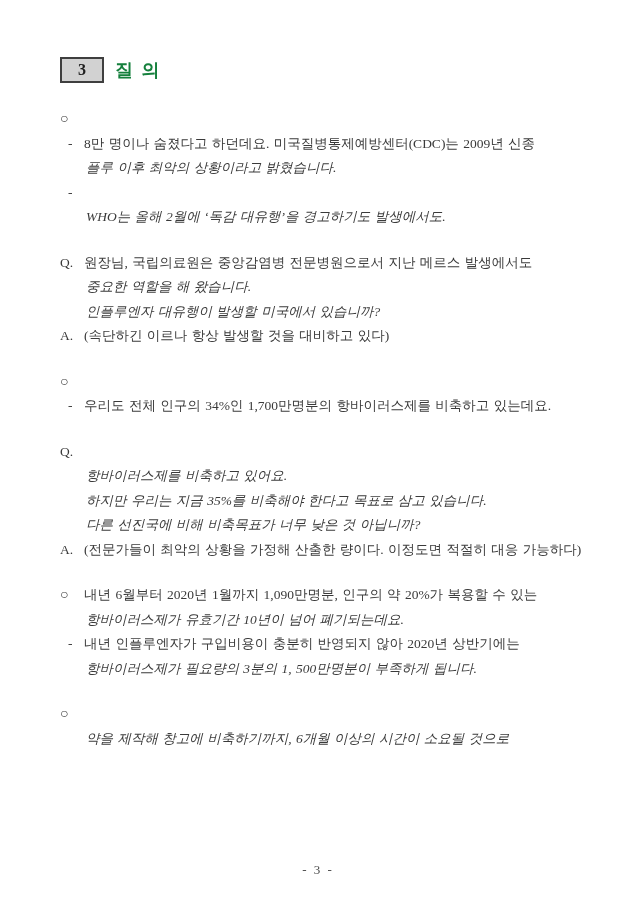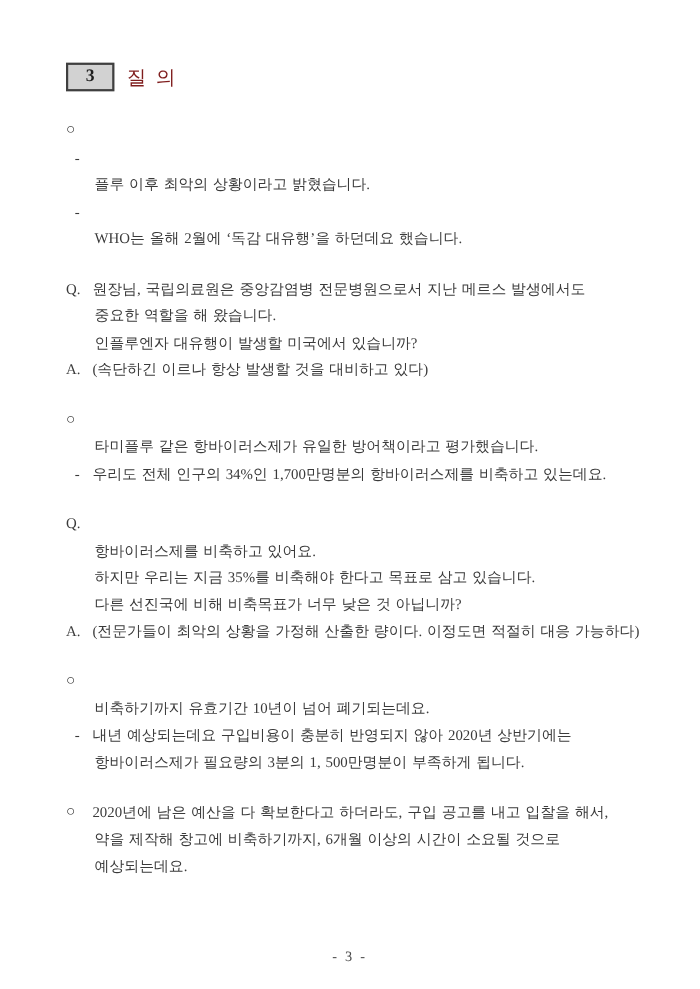--- a/index.html
+++ b/index.html
@@ -24,40 +24,40 @@
   }
   .num-box {
     width: 40px; height: 22px;
     background: #d2d2d2;
     border: 2px solid #3f3f3f;
     display: flex; align-items: center; justify-content: center;
     font-weight: bold; font-size: 16px;
     color: #1e1e1e;
   }
   .section-title {
-    font-weight: normal;
+    font-weight: bold;
     font-size: 18px;
     letter-spacing: 2px;
-    color: #7f1d1d;
+    color: #15803d;
   }
   .content { }
   .block { margin-bottom: 21px; }
   .line {
     display: flex;
     line-height: 24.5px;
     font-size: 13.5px;
     white-space: nowrap;
     word-spacing: 1px;
   }
   .marker { flex: 0 0 24px; }
   .line.circle .marker { flex: 0 0 24px; font-size: 14px; }
   .line.dash { padding-left: 8px; }
   .line.dash .marker { flex: 0 0 16px; }
   .line.q .marker, .line.a .marker { flex: 0 0 24px; }
-  .line.cont { padding-left: 26px; }
+  .line.cont { padding-left: 26px; font-style: italic; }
   .text { flex: 0 0 auto; }
   .footer {
     position: absolute;
     bottom: 21px; left: 0; right: 0;
     text-align: center;
     font-size: 13px;
     letter-spacing: 2px;
     color: #4a4a4a;
   }
 </style>
@@ -71,29 +71,30 @@
     <span class="section-title">질 의</span>
   </div>
 
   <div class="content" id="content">
       <div class="block">
         <div class="line circle">
           <span class="marker">○</span>
         </div>
         <div class="line dash">
           <span class="marker">-</span>
+          <span class="text">8만 명이나 숨졌다고 하던데요. 미국질병통제예방센터(CDC)는 2009년 신종</span>
         </div>
         <div class="line cont">
           <span class="text">플루 이후 최악의 상황이라고 밝혔습니다.</span>
         </div>
         <div class="line dash">
           <span class="marker">-</span>
         </div>
         <div class="line cont">
-          <span class="text">WHO는 올해 2월에 ‘독감 대유행’을 하던데요 했습니다.</span>
+          <span class="text">WHO는 올해 2월에 ‘독감 대유행’을 경고하기도 발생에서도.</span>
         </div>
       </div>
       <div class="block">
         <div class="line q">
           <span class="marker">Q.</span>
           <span class="text">원장님, 국립의료원은 중앙감염병 전문병원으로서 지난 메르스 발생에서도</span>
         </div>
         <div class="line cont">
           <span class="text">중요한 역할을 해 왔습니다.</span>
         </div>
@@ -101,23 +102,20 @@
           <span class="text">인플루엔자 대유행이 발생할 미국에서 있습니까?</span>
         </div>
         <div class="line a">
           <span class="marker">A.</span>
           <span class="text">(속단하긴 이르나 항상 발생할 것을 대비하고 있다)</span>
         </div>
       </div>
       <div class="block">
         <div class="line circle">
           <span class="marker">○</span>
-        </div>
-        <div class="line cont">
-          <span class="text">타미플루 같은 항바이러스제가 유일한 방어책이라고 평가했습니다.</span>
         </div>
         <div class="line dash">
           <span class="marker">-</span>
           <span class="text">우리도 전체 인구의 34%인 1,700만명분의 항바이러스제를 비축하고 있는데요.</span>
         </div>
       </div>
       <div class="block">
         <div class="line q">
           <span class="marker">Q.</span>
         </div>
@@ -131,42 +129,39 @@
           <span class="text">다른 선진국에 비해 비축목표가 너무 낮은 것 아닙니까?</span>
         </div>
         <div class="line a">
           <span class="marker">A.</span>
           <span class="text">(전문가들이 최악의 상황을 가정해 산출한 량이다. 이정도면 적절히 대응 가능하다)</span>
         </div>
       </div>
       <div class="block">
         <div class="line circle">
           <span class="marker">○</span>
+          <span class="text">내년 6월부터 2020년 1월까지 1,090만명분, 인구의 약 20%가 복용할 수 있는</span>
         </div>
         <div class="line cont">
-          <span class="text">비축하기까지 유효기간 10년이 넘어 폐기되는데요.</span>
+          <span class="text">항바이러스제가 유효기간 10년이 넘어 폐기되는데요.</span>
         </div>
         <div class="line dash">
           <span class="marker">-</span>
-          <span class="text">내년 예상되는데요 구입비용이 충분히 반영되지 않아 2020년 상반기에는</span>
+          <span class="text">내년 인플루엔자가 구입비용이 충분히 반영되지 않아 2020년 상반기에는</span>
         </div>
         <div class="line cont">
           <span class="text">항바이러스제가 필요량의 3분의 1, 500만명분이 부족하게 됩니다.</span>
         </div>
       </div>
       <div class="block">
         <div class="line circle">
           <span class="marker">○</span>
-          <span class="text">2020년에 남은 예산을 다 확보한다고 하더라도, 구입 공고를 내고 입찰을 해서,</span>
         </div>
         <div class="line cont">
           <span class="text">약을 제작해 창고에 비축하기까지, 6개월 이상의 시간이 소요될 것으로</span>
-        </div>
-        <div class="line cont">
-          <span class="text">예상되는데요.</span>
         </div>
       </div>
     </div>
 
   <div class="footer">
     <span>- 3 -</span>
   </div>
 
 </div>
 

